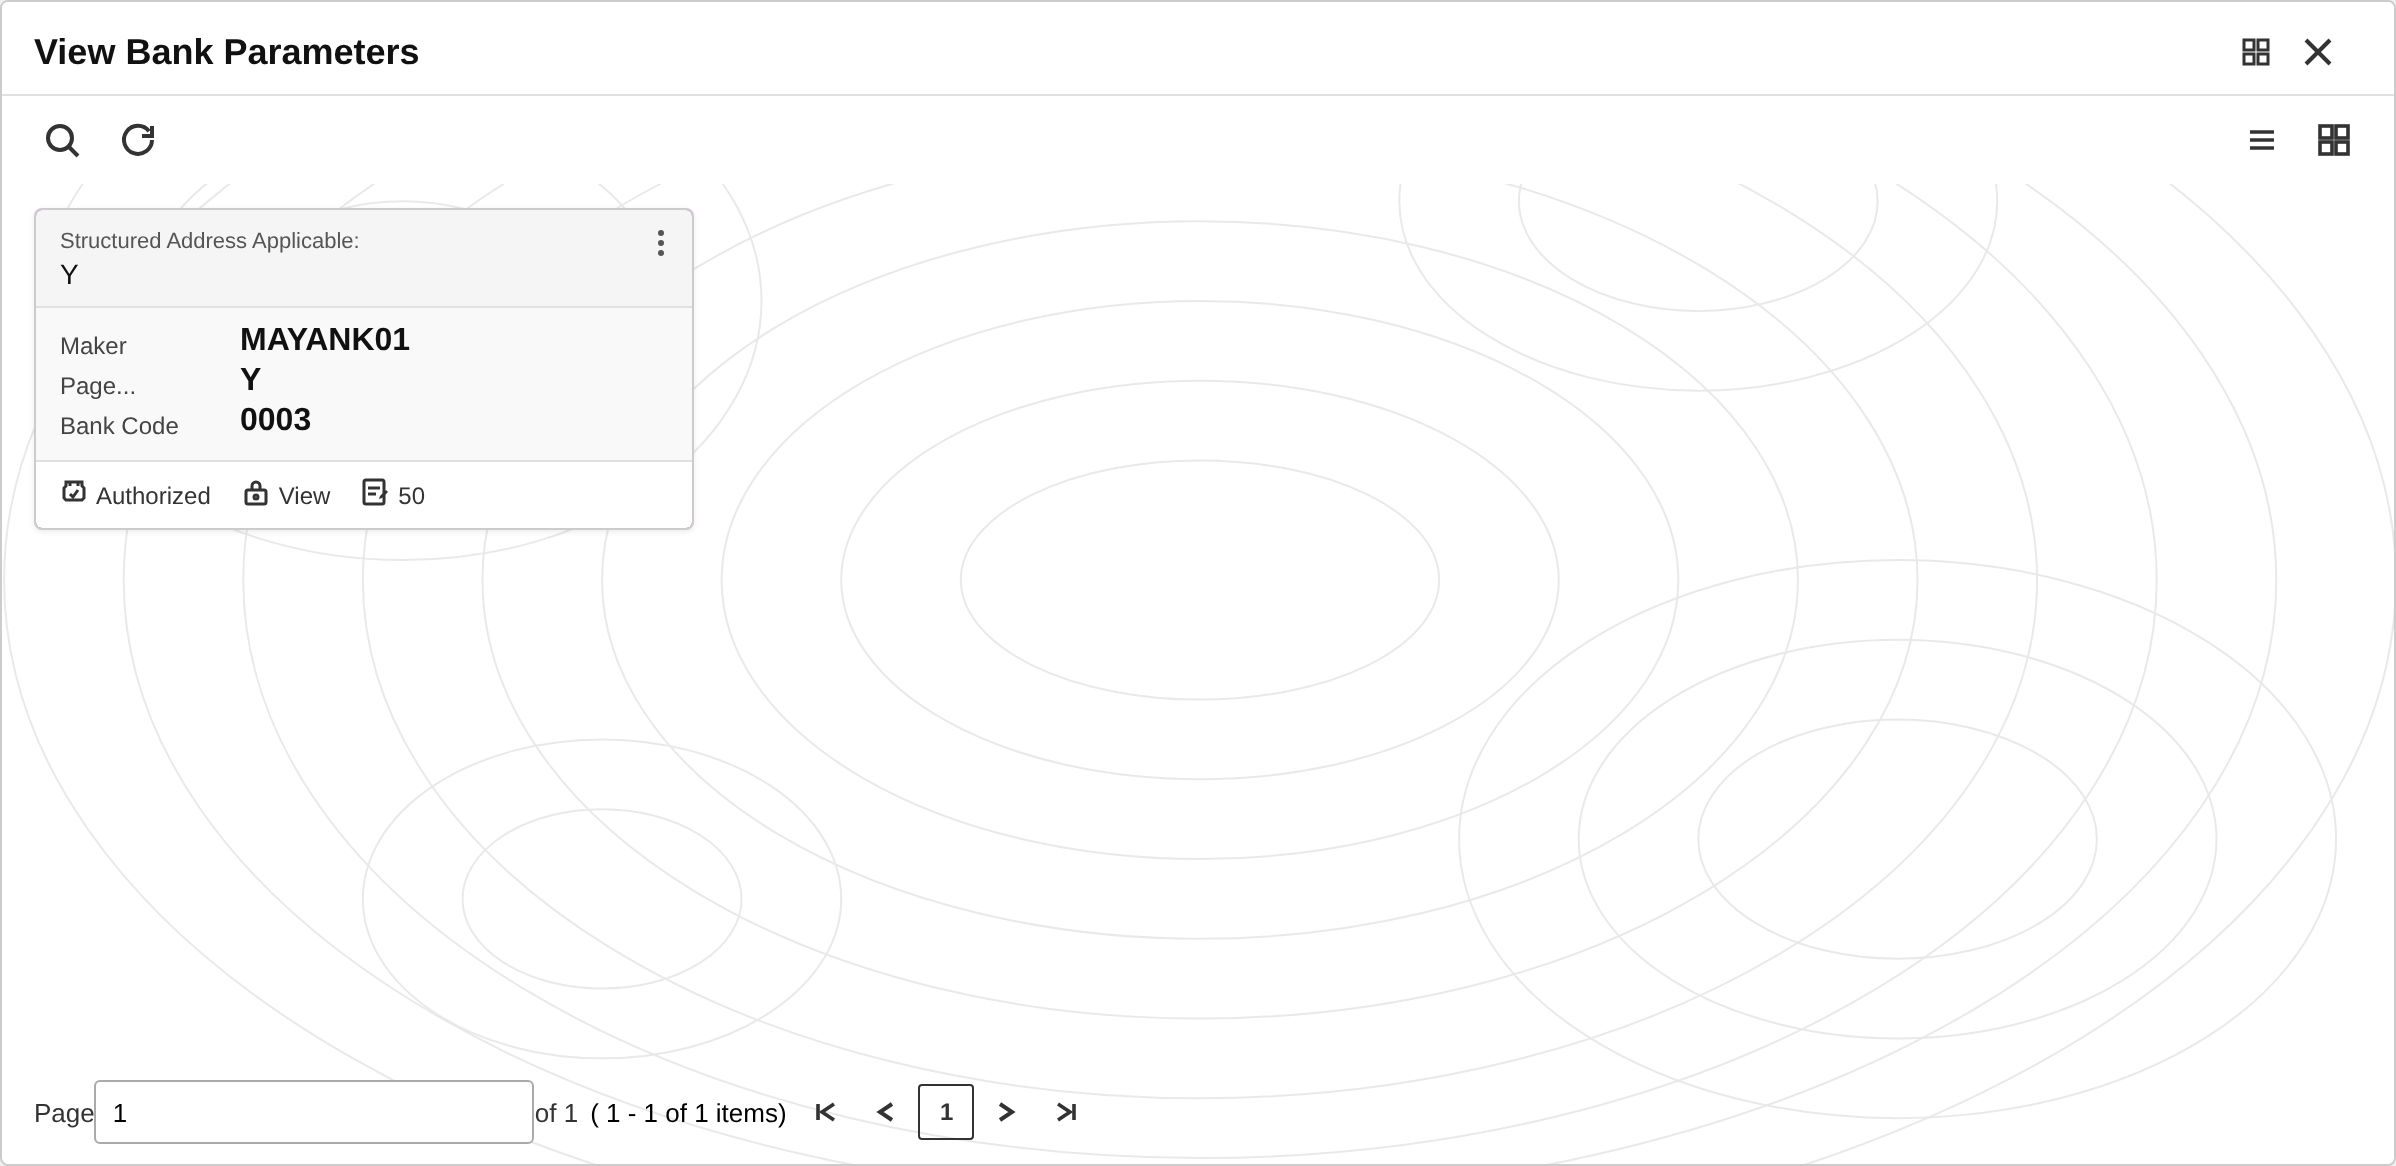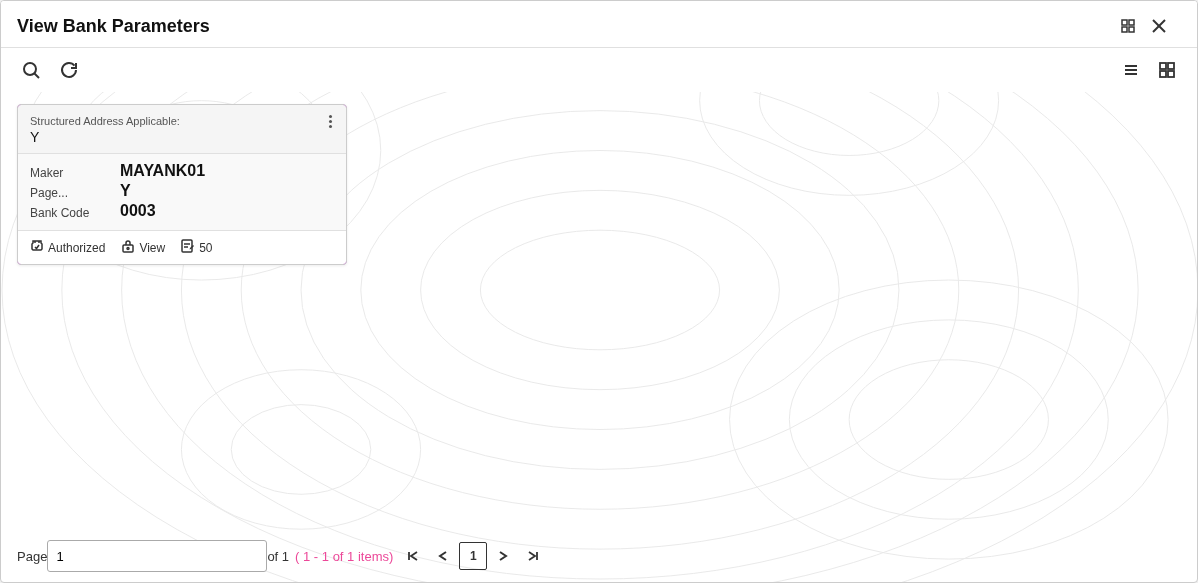--- a/index.html
+++ b/index.html
@@ -214,21 +214,21 @@
       width: 220px;
       height: 32px;
       border: 1px solid #aaa;
       border-radius: 3px;
       padding: 0 8px;
       font-size: 13px;
       background: #fff;
     }
     .pagination-info {
       font-size: 13px;
-      color: #ec4899;
+      color: #000000;
       margin: 0 6px;
     }
     .pagination-nav {
       display: flex;
       align-items: center;
       gap: 2px;
     }
     .page-btn {
       cursor: pointer;
       background: none;

